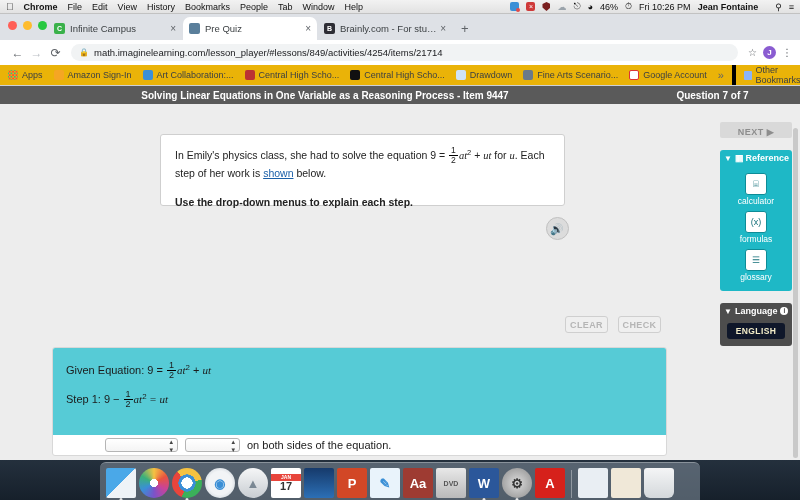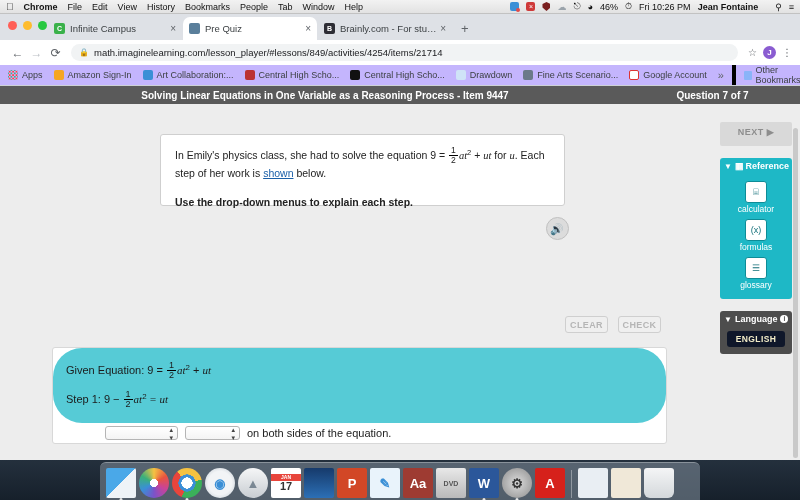--- a/index.html
+++ b/index.html
@@ -64,21 +64,21 @@
     flex:1; height:17px; background:#f1f3f4; border-radius:9px;
     display:flex; align-items:center; padding:0 8px; margin:0 6px;
     font-size:9.5px; color:#202124;
   }
   .lock { font-size:8px; margin-right:5px; color:#5f6368; }
   .avatar { width:13px;height:13px;border-radius:50%;background:#8a5cd1;color:#fff;
             font-size:8px;line-height:13px;text-align:center;font-weight:bold;margin-left:6px;}
   .star { font-size:10px; color:#5f6368; margin-left:4px;}
   .kebab{ font-size:10px; color:#5f6368; margin-left:6px; letter-spacing:0; }
 
-  .bookbar { height:21px; background:#c4b5fd; display:flex; align-items:center; padding:0 8px;
+  .bookbar { height:21px; background:#eab308; display:flex; align-items:center; padding:0 8px;
              font-size:9px; color:#3c4043; border-bottom:1px solid #cdd1d6; }
   .bm { display:flex; align-items:center; margin-right:11px; white-space:nowrap; }
   .bm .bi { width:10px; height:10px; margin-right:4px; flex:none; display:inline-block; border-radius:2px; }
   .bi-apps{ background:
      radial-gradient(circle,#f44 1.2px,transparent 1.3px) 0 0/3.4px 3.4px,
      radial-gradient(circle,#4a8 1.2px,transparent 1.3px) 1.7px 1.7px/3.4px 3.4px;
      background-color:transparent;}
   .bi-amz{ background:#f5a623; border-radius:50%; }
   .bi-art{ background:#3a8fd6; }
   .bi-ch1{ background:#b33; border-radius:50%; }
@@ -117,23 +117,23 @@
   .actionrow { position:absolute; left:565px; top:212px; display:flex; gap:10px; }
   .abtn {
     width:43px; height:17px; border:1px solid #cfcfcf; border-radius:3px;
     background:#efefef; color:#b5b5b5; font-size:9px; font-weight:bold;
     text-align:center; line-height:16px; letter-spacing:.4px;
   }
 
   .stepblock { position:absolute; left:52px; width:615px; background:#fff;
                border:1px solid #d8d8d8; border-radius:3px; overflow:hidden; }
   .sb1 { top:243px; }
-  .teal { background:#56cbd6; padding:9px 13px; color:#1b1b1b; font-size:11px;border-radius:29px; }
+  .teal { background:#56cbd6; padding:9px 13px; color:#1b1b1b; font-size:11px; }
   .teal .line { margin:4px 0 9px; }
-  .teal .line:last-child { margin-bottom:4px; }
+  .teal .line:last-child { margin-bottom:16px; }
   .dropzone { padding:3px 12px; display:flex; align-items:center; font-size:11px; color:#222;margin-left:40px; }
   .sel {
     height:14px; border:1px solid #b5b5b5; border-radius:3px; background:#fff;
     margin-right:7px; position:relative;
     background-image: linear-gradient(#ffffff,#f4f4f4);
   }
   .sel.w1 { width:73px; }
   .sel.w2 { width:55px; }
   .sel:after {
     content:"\25B4\000A\25BE"; position:absolute; right:4px; top:-1px;
@@ -142,21 +142,21 @@
 
   
   .mfrac { display:inline-block; vertical-align:-0.45em; text-align:center; font-size:.82em; line-height:1.05; margin:0 1px; }
   .mfrac .num { display:block; border-bottom:1px solid #000; padding:0 2px; }
   .mfrac .den { display:block; padding:0 2px; }
   .it { font-style:italic; font-family:"Liberation Serif", serif; }
   .sup { font-size:.72em; vertical-align:super; }
 
   
   .rpanel { position:absolute; right:8px; top:18px; width:72px; }
-  .nextbtn { width:72px; height:24px; background:#d9d9d9; color:#8d8d8d;
+  .nextbtn { width:72px; height:16px; background:#d9d9d9; color:#8d8d8d;
              font-size:9px; font-weight:bold; text-align:center; line-height:20px;
              letter-spacing:.5px; border-radius:2px; }
   .tab-head { display:flex; align-items:center; font-size:9px; font-weight:bold; color:#fff;
               height:16px; padding-left:4px; border-radius:3px 3px 0 0; }
   .refhead { background:#1eb8c6; margin-top:12px; }
   .refbody { background:#1eb8c6; border-radius:0 0 3px 3px; padding:6px 0 9px; text-align:center; }
   .caret { font-size:8px; margin-right:3px; }
   .refitem { margin-top:5px; }
   .refitem:first-child{ margin-top:1px; }
   .ricon { width:22px;height:22px;margin:0 auto 1px; background:#fff; border:1px solid #0d8c97;

